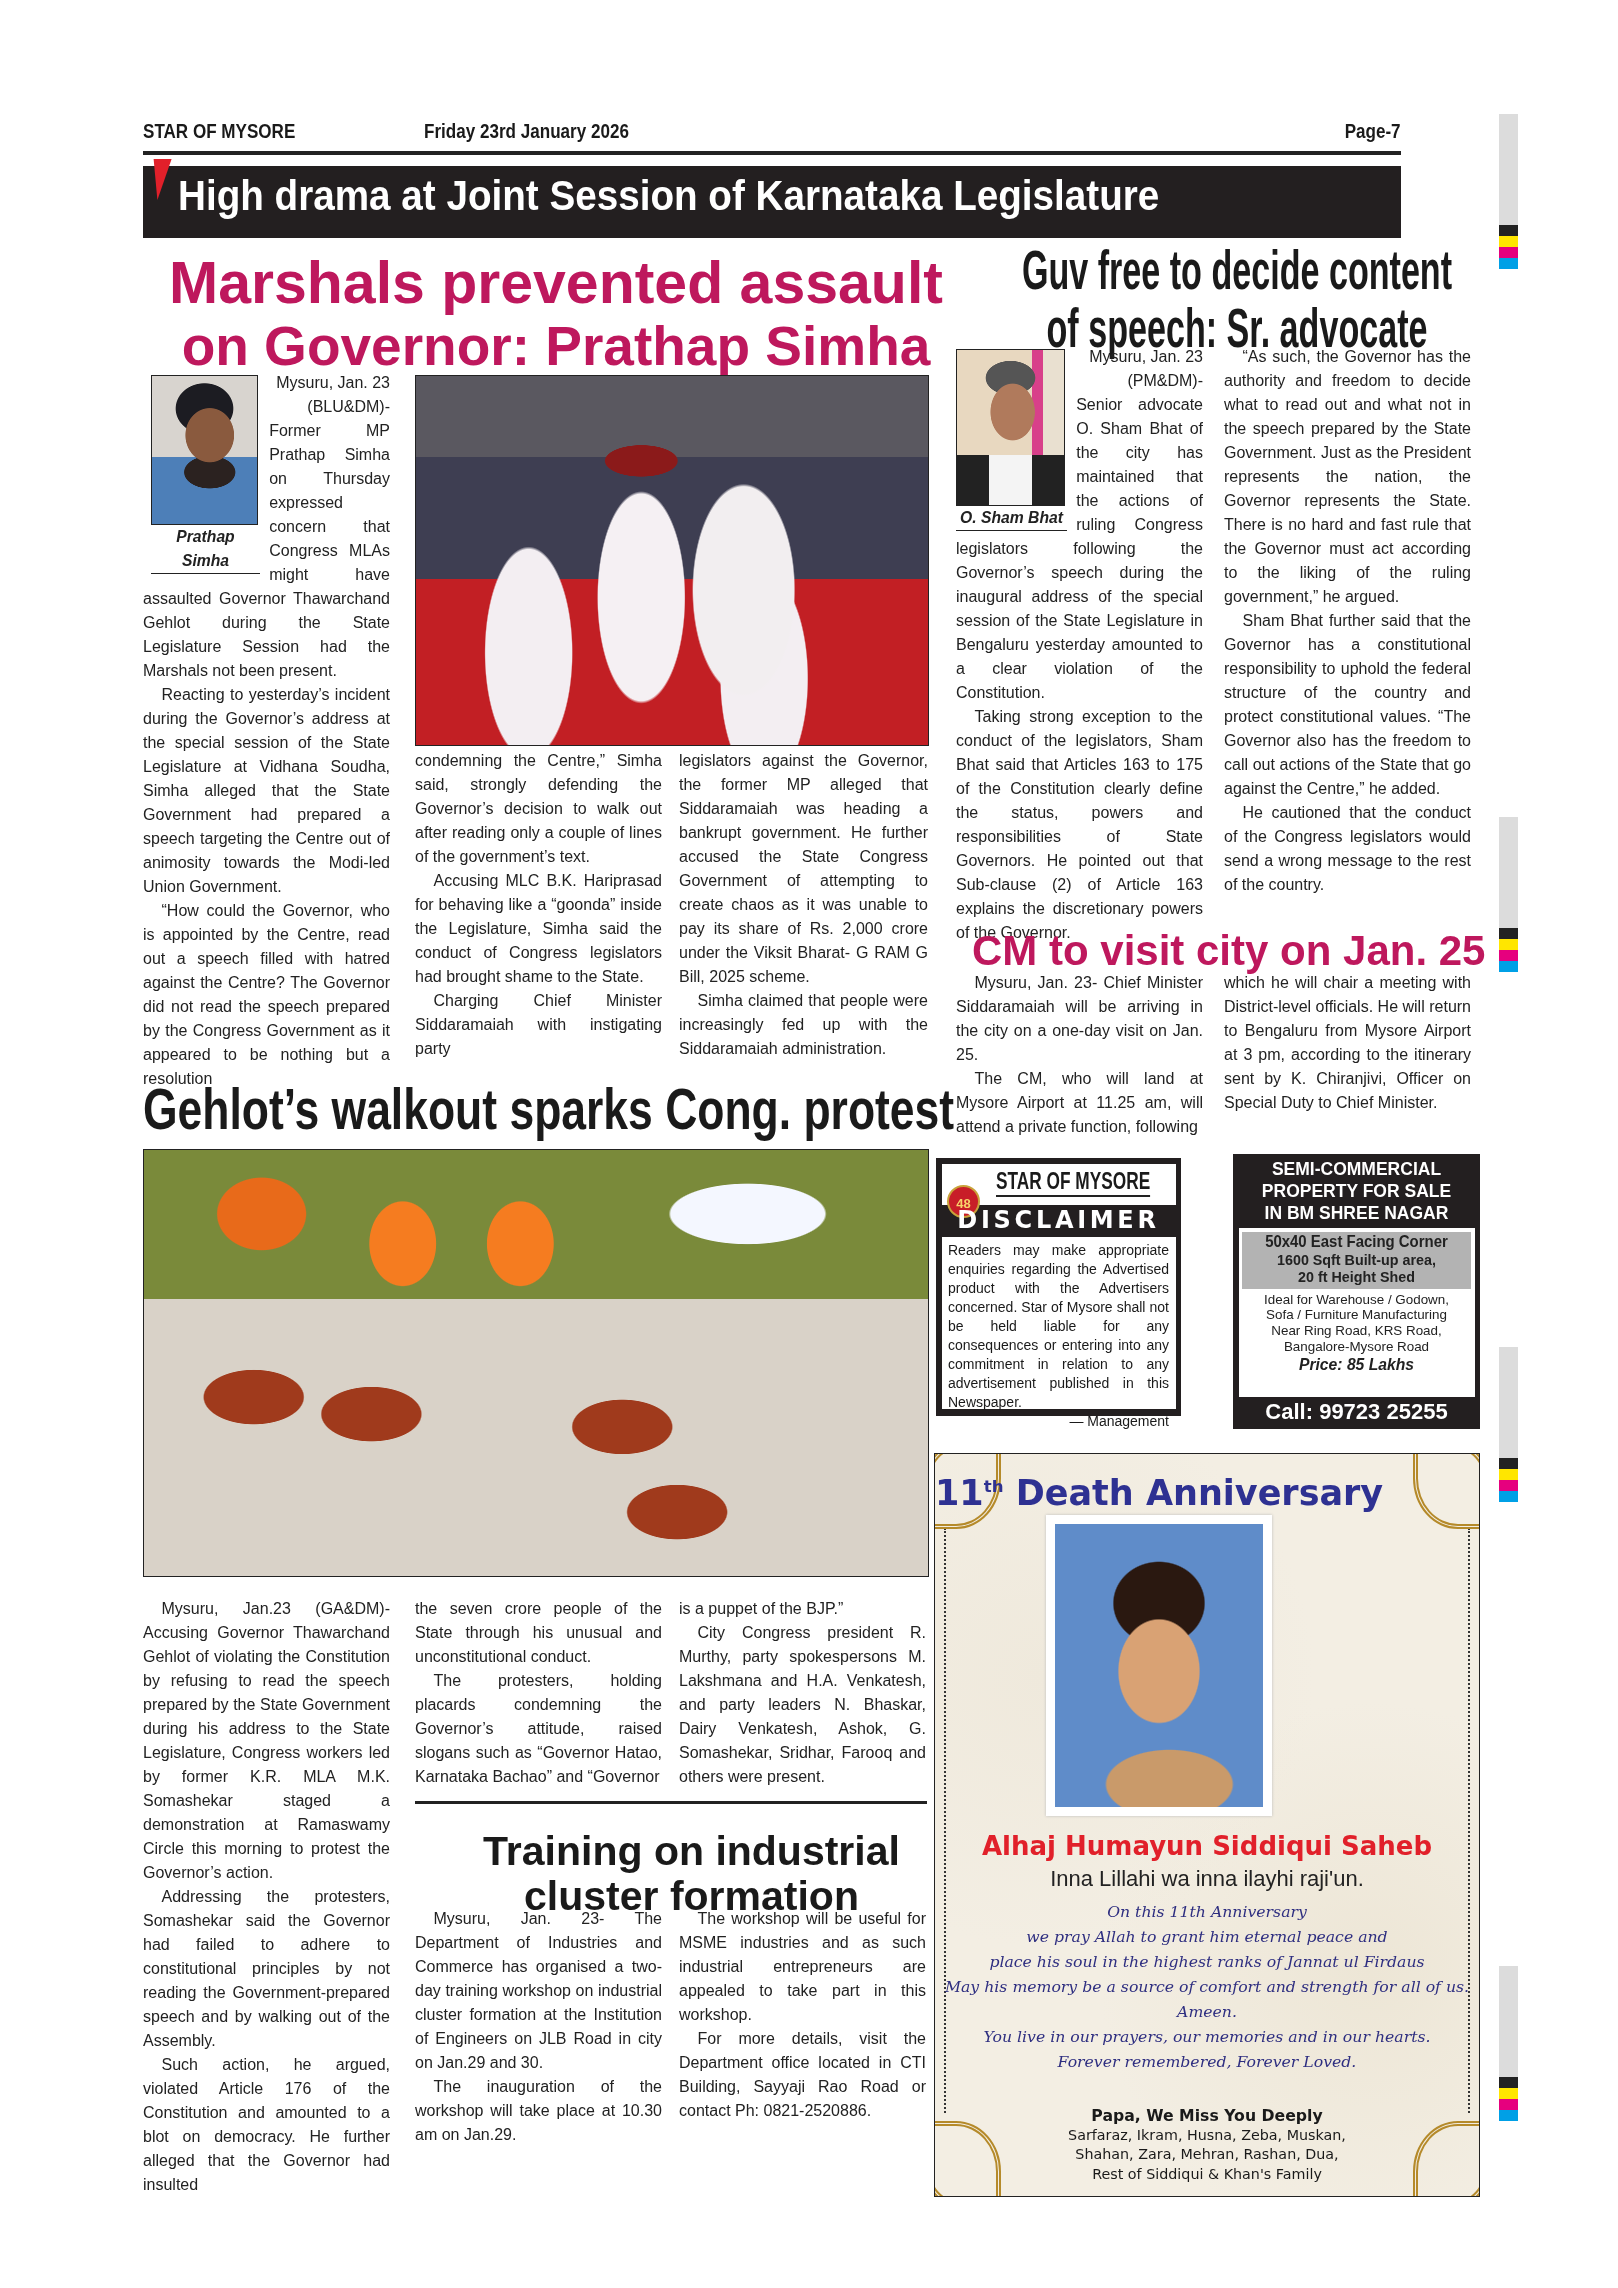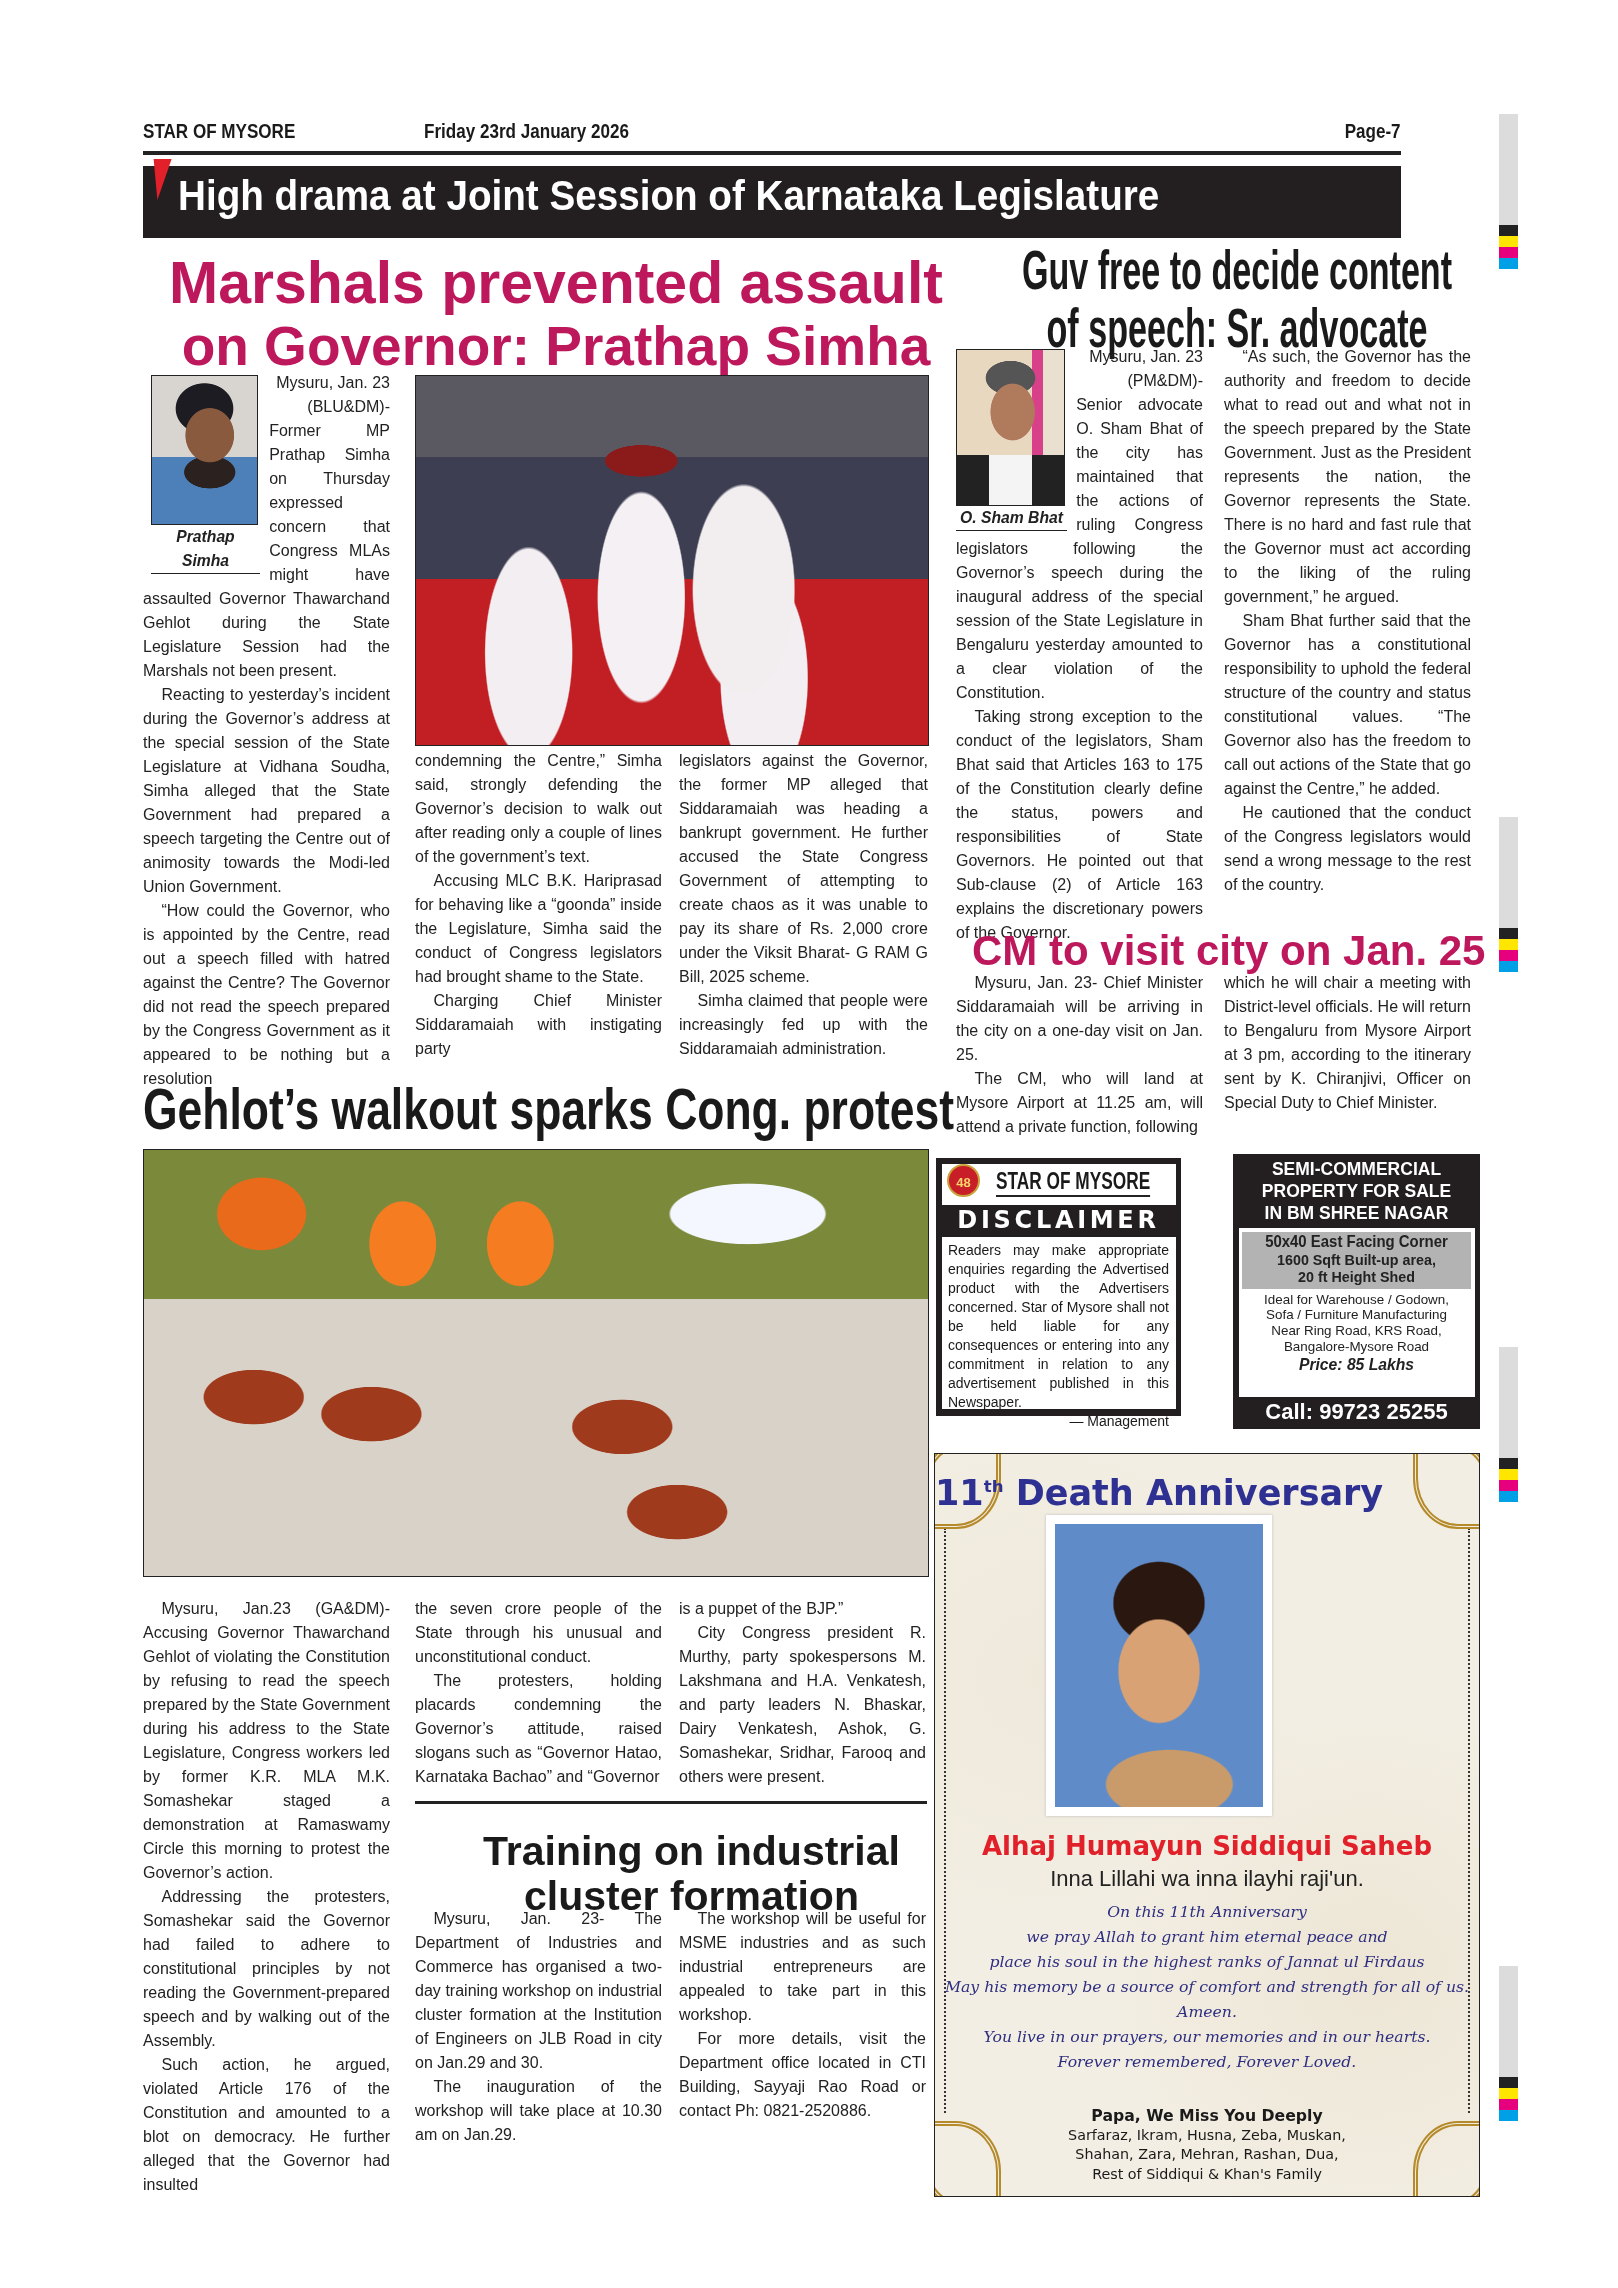--- a/index.html
+++ b/index.html
@@ -62,21 +62,21 @@
 
   .hl-gehlot { left:143px; top:1080px; width:794px; font-size:57px; transform:scaleX(0.78); transform-origin:left top; text-align:left; white-space:nowrap; }
   .hl-cm { left:956px; top:914px; width:535px; font-size:42px; text-align:left; }
 
   .hl-training { left:406px; top:1811px; width:535px; font-size:41px; font-weight:bold; text-align:center; line-height:1.1; color:#1a1a1a; margin:18px; }
   .rule { position:absolute; background:#222; }
 
   
   .disc { left:936px; top:1158px; width:245px; height:258px; background:#231f20; }
   .disc .top { position:absolute; left:5.5px; top:5.5px; right:5.5px; height:41px; background:#fff; }
-  .disc .logo { position:absolute; left:5.5px; top:0; width:33px; height:33px; border-radius:50%; background:#c81e28; border:2.8px solid #c9a23a; color:#f8d46a; font-size:13px; font-weight:bold; text-align:center; line-height:33px; box-sizing:border-box; }
+  .disc .logo { position:absolute; left:5.5px; top:21px; width:33px; height:33px; border-radius:50%; background:#c81e28; border:2.8px solid #c9a23a; color:#f8d46a; font-size:13px; font-weight:bold; text-align:center; line-height:33px; box-sizing:border-box; }
   .disc .sm { position:absolute; left:54px; top:3.7px; font-weight:bold; font-size:24px; transform:scaleX(0.72); transform-origin:left top; white-space:nowrap; border-bottom:2.8px solid #222; line-height:28px; }
   .disc .dh { position:absolute; left:5.5px; right:5.5px; top:48px; height:29.5px; color:#fff; font-family:"DejaVu Sans", sans-serif; font-weight:bold; font-size:24px; letter-spacing:3.7px; text-align:center; line-height:29.5px; }
   .disc .body { position:absolute; left:5.5px; right:5.5px; top:79px; bottom:7.4px; background:#fff; padding:3.7px 6.5px; box-sizing:border-box; font-size:14px; line-height:19px; text-align:justify; }
   .disc .mgmt { text-align:right; display:block; }
 
   
   .prop { left:1233px; top:1154px; width:247px; height:275px; background:#231f20; color:#fff; }
   .prop .h { position:absolute; left:0; right:0; top:3.7px; font-weight:bold; font-size:17.5px; line-height:22px; text-align:center; }
   .prop .w { position:absolute; left:5.5px; right:5.5px; top:74px; height:169px; background:#fff; color:#222; text-align:center; }
   .prop .grey { background:#b3b3b3; margin:3.7px 3.7px 0; padding:1.8px 0; font-weight:bold; font-size:14.3px; line-height:17.5px; }
@@ -165,21 +165,21 @@
   <div style="float:left;width:111px;margin:3.7px 9.2px 0 0;">
     <div class="photo-frame ph-bhat" style="position:relative;width:107px;height:155px;"></div>
     <div class="caption">O. Sham Bhat</div>
   </div>
   <p style="text-align:right;text-indent:0;">Mysuru, Jan. 23 (PM&amp;DM)-</p>
   <p style="text-indent:0;">Senior advocate O. Sham Bhat of the city has maintained that the actions of ruling Congress legislators following the Governor’s speech during the inaugural address of the special session of the State Legislature in Bengaluru yesterday amounted to a clear violation of the Constitution.</p>
   <p>Taking strong exception to the conduct of the legislators, Sham Bhat said that Articles 163 to 175 of the Constitution clearly define the status, powers and responsibilities of State Governors. He pointed out that Sub-clause (2) of Article 163 explains the discretionary powers of the Governor.</p>
 </div>
 <div class="col" style="left:1224px;top:345px;width:247px;">
   <p>“As such, the Governor has the authority and freedom to decide what to read out and what not in the speech prepared by the State Government. Just as the President represents the nation, the Governor represents the State. There is no hard and fast rule that the Governor must act according to the liking of the ruling government,” he argued.</p>
-  <p>Sham Bhat further said that the Governor has a constitutional responsibility to uphold the federal structure of the country and status constitutional values. “The Governor also has the freedom to call out actions of the State that go against the Centre,” he added.</p>
+  <p>Sham Bhat further said that the Governor has a constitutional responsibility to uphold the federal structure of the country and protect constitutional values. “The Governor also has the freedom to call out actions of the State that go against the Centre,” he added.</p>
   <p>He cautioned that the conduct of the Congress legislators would send a wrong message to the rest of the country.</p>
 </div>
 
 <h2 class="abs hl-red hl-cm">CM to visit city on Jan. 25</h2>
 <div class="col" style="left:956px;top:971px;width:247px;">
   <p>Mysuru, Jan. 23- Chief Minister Siddaramaiah will be arriving in the city on a one-day visit on Jan. 25.</p>
   <p>The CM, who will land at Mysore Airport at 11.25 am, will attend a private function, following</p>
 </div>
 <div class="col" style="left:1224px;top:971px;width:247px;">
   <p style="text-indent:0;">which he will chair a meeting with District-level officials. He will return to Bengaluru from Mysore Airport at 3 pm, according to the itinerary sent by K. Chiranjivi, Officer on Special Duty to Chief Minister.</p>

